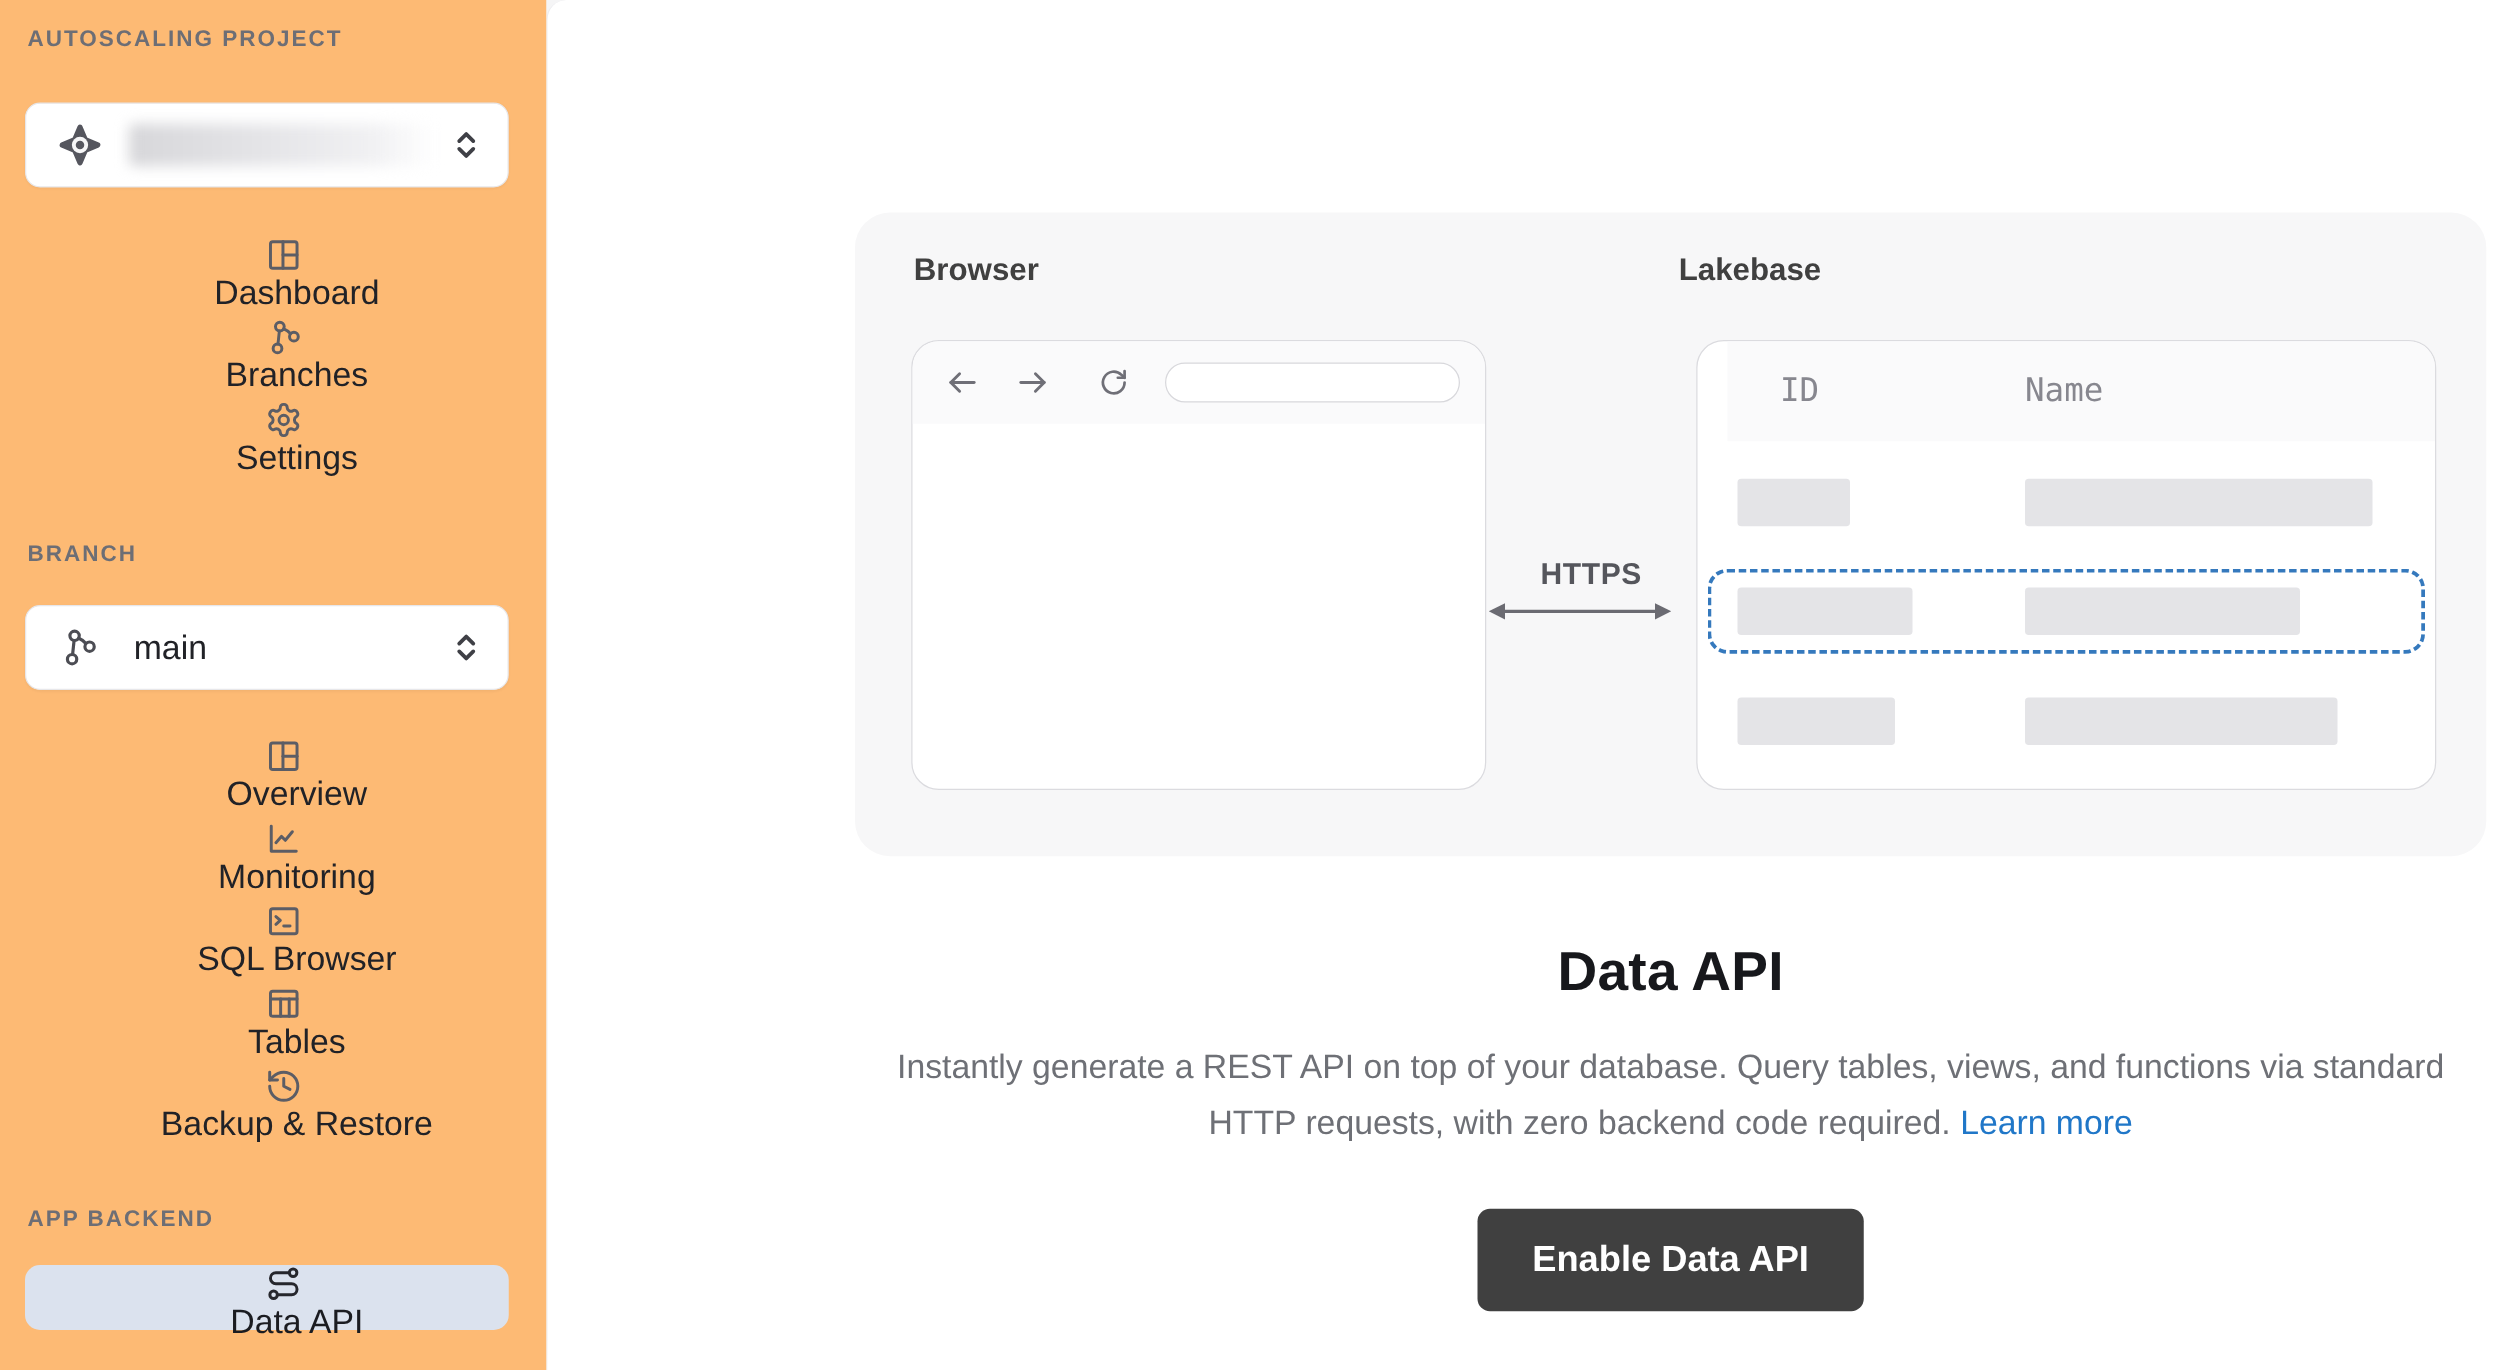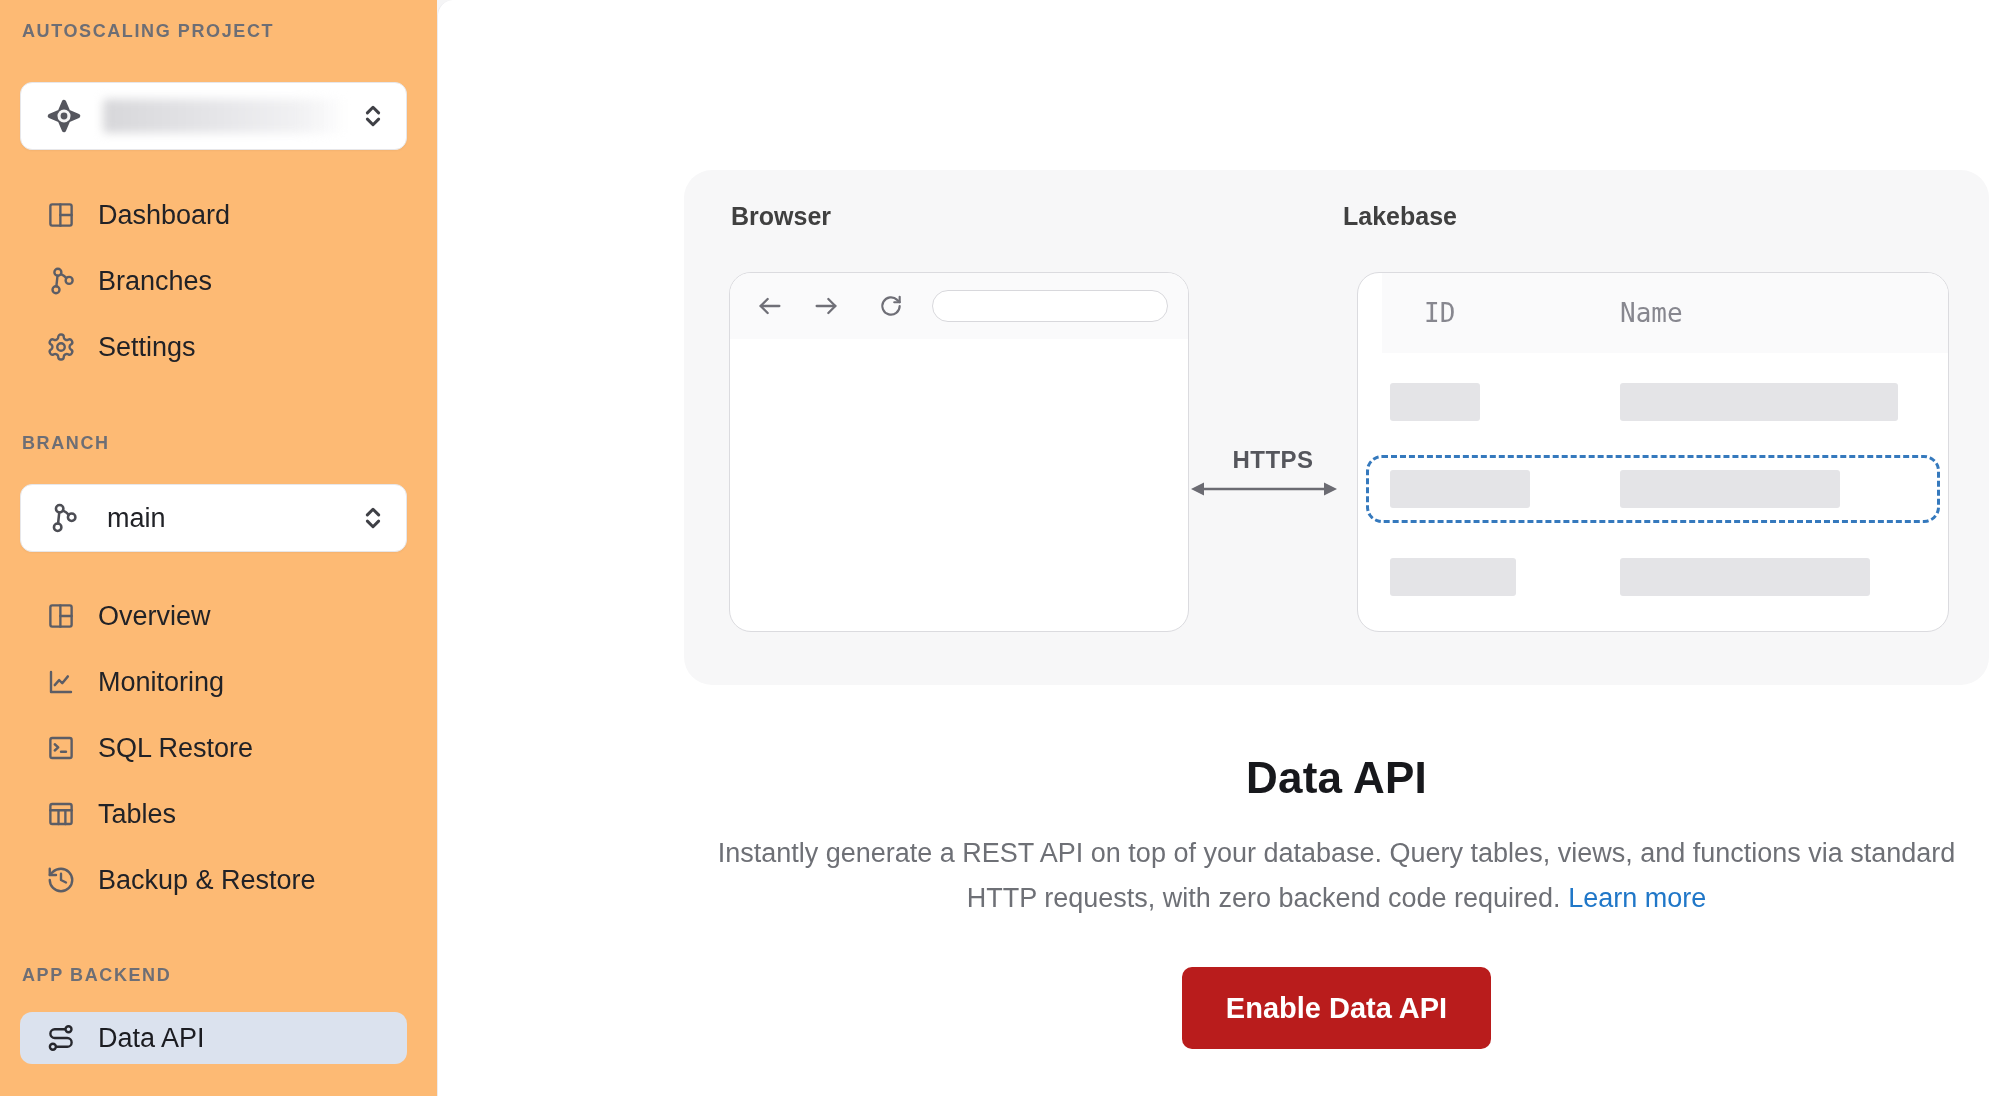--- a/index.html
+++ b/index.html
@@ -46,20 +46,21 @@
   .branch-selector { margin-top:30px; }
 
   .nav { list-style:none; }
   .nav-item {
     height:52px; width:387px;
     display:flex; align-items:center;
     padding-left:26px;
     border-radius:12px;
     margin-bottom:14px;
     cursor:default;
+    flex-direction:column;
   }
   .nav-item .nav-icon { width:30px; height:30px; display:flex; align-items:center; justify-content:center; color:#5c5d65; }
   .nav-item .nav-label { font-size:27px; color:#212227; margin-left:22px; white-space:nowrap; }
   .nav-item.active { background:#dbe2ee; }
   .nav-item.active .nav-icon { color:#26272d; }
   .nav-item.active .nav-label { color:#1b1c21; }
 
   .nav-group-1 { margin-top:39px; }
   .label-branch { margin-top:59px; }
   .nav-group-2 { margin-top:38px; }
@@ -166,21 +167,21 @@
     margin:28px auto 0;
     max-width:1280px;
     text-align:center;
     font-size:27px; line-height:45px;
     color:#6e7076;
   }
   .learn-more { color:#2077c8; text-decoration:none; cursor:pointer; }
   .btn-row { text-align:center; margin-top:46px; }
   .enable-btn {
     height:82px; padding:0 44px;
-    background:#b91c1c; color:#ffffff;
+    background:#404040; color:#ffffff;
     font-family:"Liberation Sans", sans-serif;
     font-size:29px; font-weight:700;
     border:none; border-radius:10px;
     cursor:pointer;
   }
   svg { display:block; }
 </style>
 </head>
 <body>
 
@@ -281,21 +282,21 @@
       <span class="nav-label">Monitoring</span>
     </li>
     <li class="nav-item">
       <span class="nav-icon">
         <svg width="30" height="30" viewBox="0 0 24 24" fill="none" stroke="currentColor" stroke-width="1.9" stroke-linecap="round" stroke-linejoin="round">
           <rect x="3.5" y="4" width="17" height="16" rx="1.5"></rect>
             <polyline points="7,9 9.8,11.5 7,14"></polyline>
             <line x1="12" y1="15" x2="16" y2="15"></line>
         </svg>
       </span>
-      <span class="nav-label">SQL Restore</span>
+      <span class="nav-label">SQL Browser</span>
     </li>
     <li class="nav-item">
       <span class="nav-icon">
         <svg width="30" height="30" viewBox="0 0 24 24" fill="none" stroke="currentColor" stroke-width="1.9" stroke-linecap="round" stroke-linejoin="round">
           <rect x="3.5" y="4" width="17" height="16" rx="1.5"></rect>
             <line x1="3.5" y1="9" x2="20.5" y2="9"></line>
             <line x1="10" y1="9" x2="10" y2="20"></line>
             <line x1="15.5" y1="9" x2="15.5" y2="20"></line>
         </svg>
       </span>

